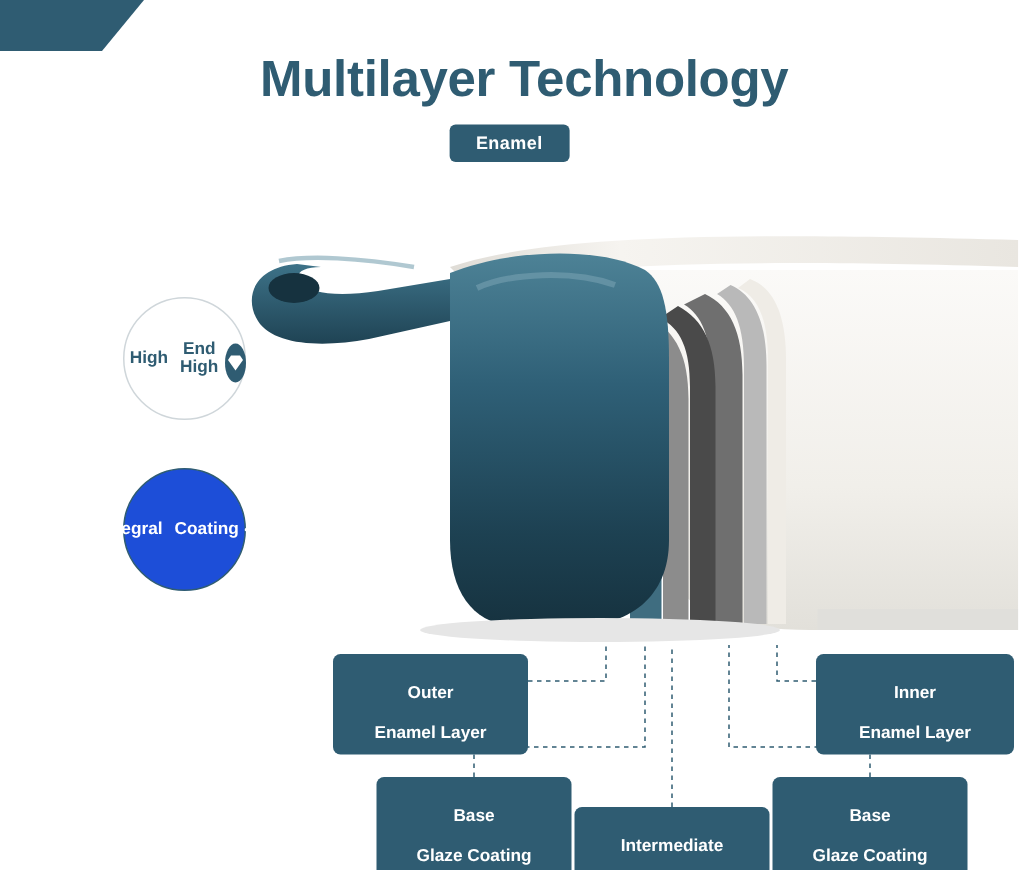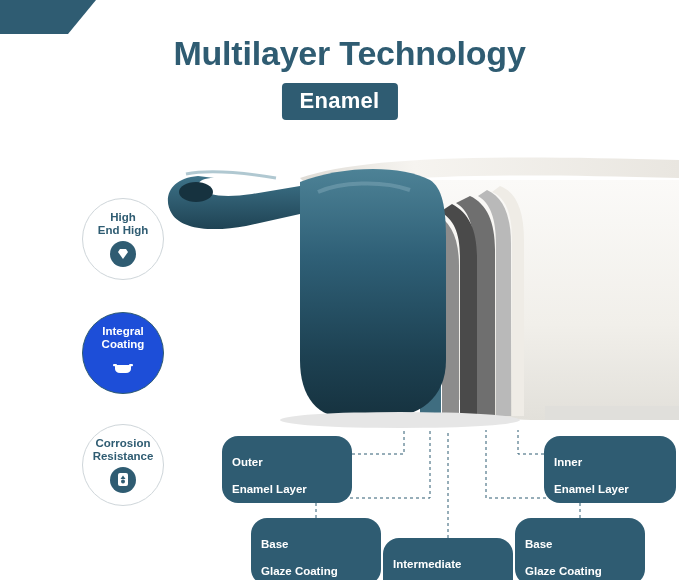--- a/index.html
+++ b/index.html
@@ -43,21 +43,21 @@
     letter-spacing: -0.2px;
     margin-left: 20px;
   }
   .subtitle-pill {
     position: absolute;
     left: 50%;
     transform: translateX(-50%);
     top: 83px;
     background: #2f5c72;
     color: #ffffff;
-    font-size: 22px;
+    font-size: 12px;
     font-weight: bold;
     padding: 5px 18px 6px 18px;
     border-radius: 4px;
     letter-spacing: 0.3px;
   }
 
   
   .illustration {
     position: absolute;
     left: 0;
@@ -68,21 +68,21 @@
 
   
   .badge {
     position: absolute;
     width: 82px;
     height: 82px;
     border-radius: 50%;
     background: #ffffff;
     border: 1px solid #cfd6da;
     display: flex;
-    flex-direction: column;
+    flex-direction: row;
     align-items: center;
     justify-content: center;
     text-align: center;
     line-height: 1.08;
   }
   .badge .btxt {
     font-size: 11.5px;
     font-weight: bold;
     color: #2f5c72;
     padding: 0 4px;
@@ -103,23 +103,24 @@
     border-color: #2f5c72;
   }
   .badge.solid .btxt { color: #ffffff; }
   .badge.solid .bicon { background: transparent; }
 
   
   .pill {
     position: absolute;
     background: #2f5c72;
     color: #ffffff;
-    border-radius: 16px;
+    border-radius: 5px;
     font-size: 11.5px;
     font-weight: bold;
+    text-align: center;
     line-height: 1.2;
     padding: 6px 10px;
     white-space: pre-line;
   }
 
   
   .leaders {
     position: absolute;
     left: 0;
     top: 0;
@@ -227,31 +228,20 @@
     <div class="btxt">Coating</div>
     <div class="bicon">
       <svg width="20" height="14" viewBox="0 0 20 14">
         <path d="M2,4 H18 V8 C18,10 16,12 13,12 H7 C4,12 2,10 2,8 Z" fill="#ffffff"></path>
         <rect x="0" y="3" width="4" height="2.2" rx="1" fill="#ffffff"></rect>
         <rect x="16" y="3" width="4" height="2.2" rx="1" fill="#ffffff"></rect>
       </svg>
     </div>
   </div>
 
-  <div class="badge" style="left:82px; top:424px;">
-    <div class="btxt">Corrosion</div>
-    <div class="btxt">Resistance</div>
-    <div class="bicon">
-      <svg width="14" height="15" viewBox="0 0 14 15">
-        <rect x="2" y="1" width="10" height="13" rx="2" fill="#ffffff"></rect>
-        <path d="M7,3.5 L9.5,7 H4.5 Z" fill="#2f5c72"></path>
-        <circle cx="7" cy="9.5" r="2" fill="#2f5c72"></circle>
-      </svg>
-    </div>
-  </div>
 
   <svg class="leaders">
 
     <path d="M352,454 L404,454 L404,430" stroke="#2f5c72" stroke-width="1" fill="none" stroke-dasharray="3,3"></path>
 
     <path d="M316,518 L316,498 L430,498 L430,430" stroke="#2f5c72" stroke-width="1" fill="none" stroke-dasharray="3,3"></path>
 
     <path d="M448,538 L448,430" stroke="#2f5c72" stroke-width="1" fill="none" stroke-dasharray="3,3"></path>
 
     <path d="M580,518 L580,498 L486,498 L486,430" stroke="#2f5c72" stroke-width="1" fill="none" stroke-dasharray="3,3"></path>

